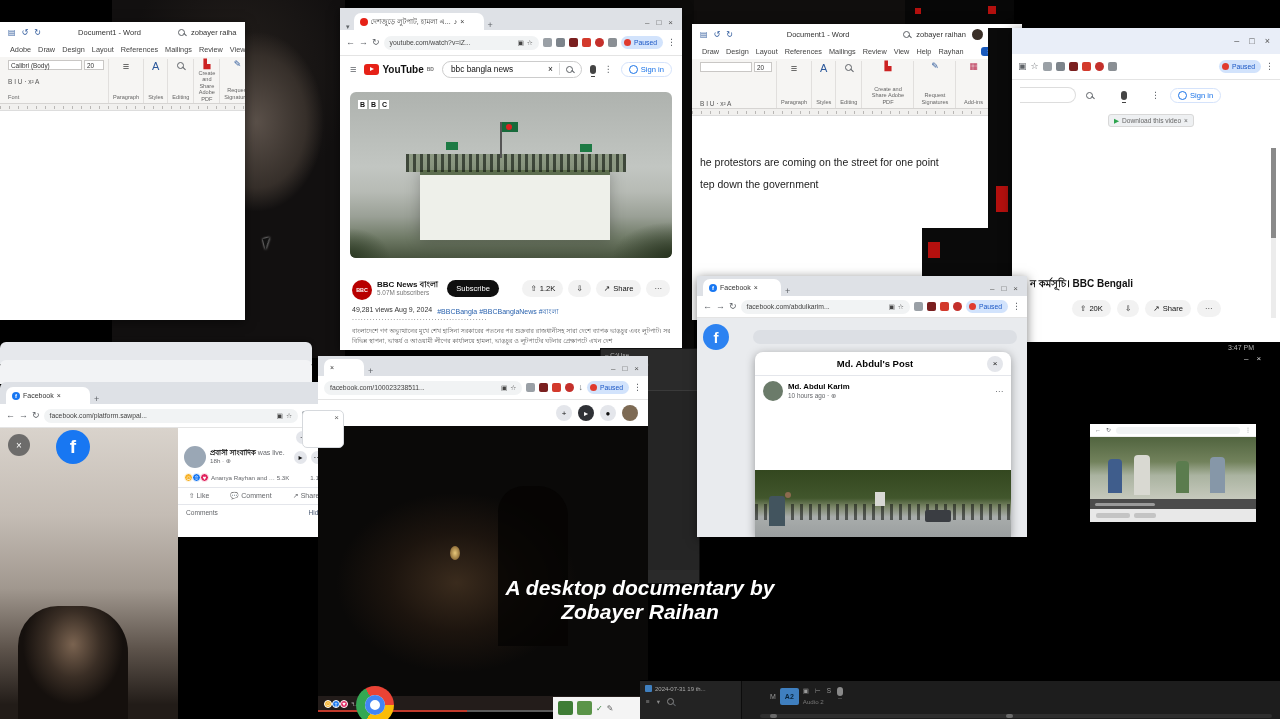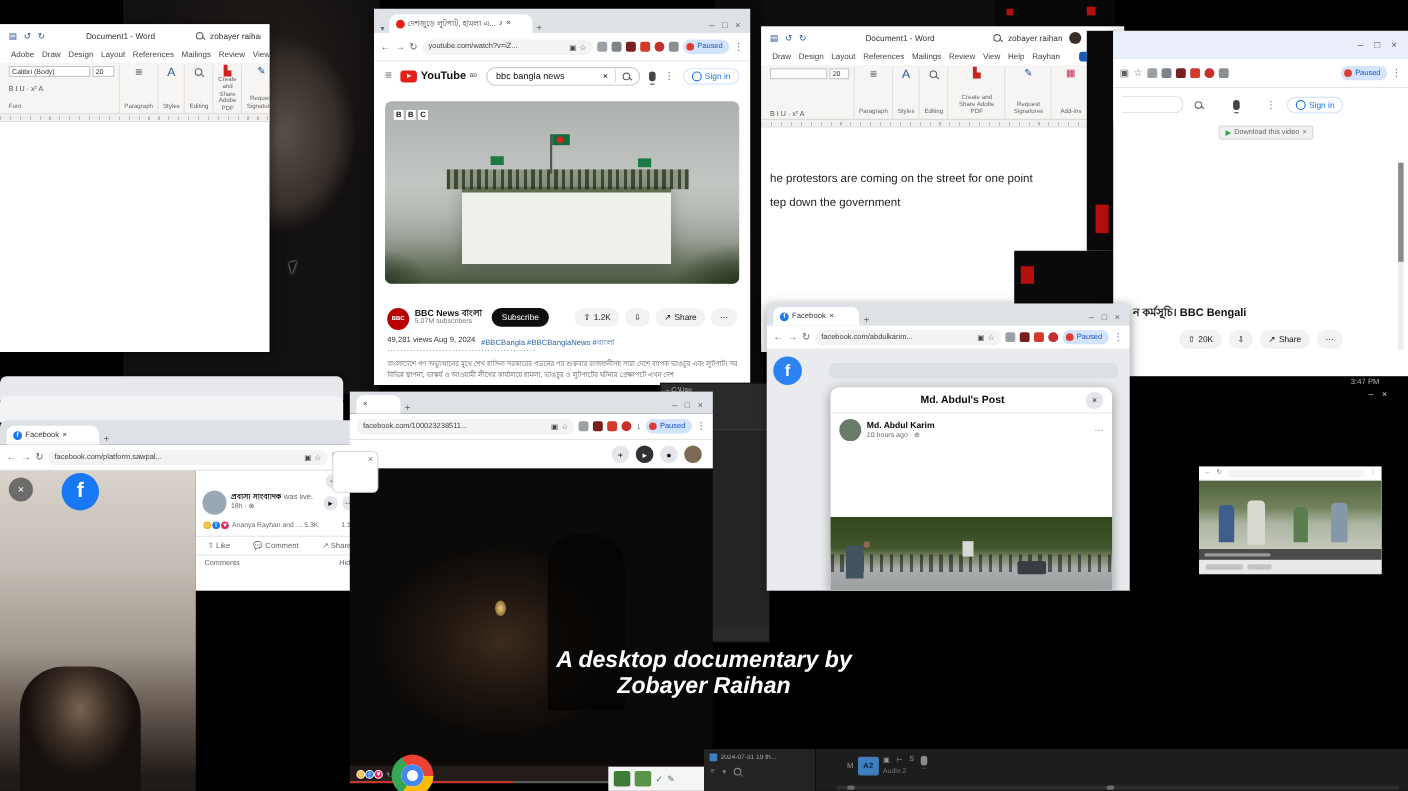--- a/index.html
+++ b/index.html
@@ -653,15 +653,15 @@
   </div>
   <div class="abs" style="left:120px;right:8px;top:33px;height:4px;background:#2e2e2e;border-radius:2px">
     <span style="position:absolute;left:10px;top:0;width:7px;height:4px;border-radius:2px;background:#6a6a6a"></span>
     <span style="position:absolute;left:48%;top:0;width:7px;height:4px;border-radius:2px;background:#6a6a6a"></span>
   </div>
 </div>
 
 <div class="cursor" style="left:264px;top:238px;z-index:55"></div>
 
 <div class="tc" style="top:568px">
-  <p style="margin-top:20px">A desktop documentary by</p>
+  <p style="margin-top:8px">A desktop documentary by</p>
   <p>Zobayer Raihan</p>
 </div>
 
 </body></html>

